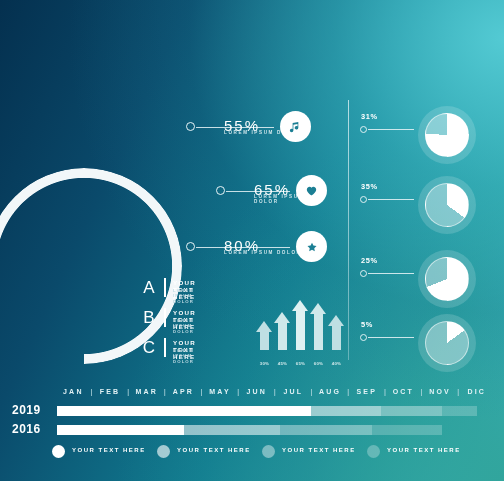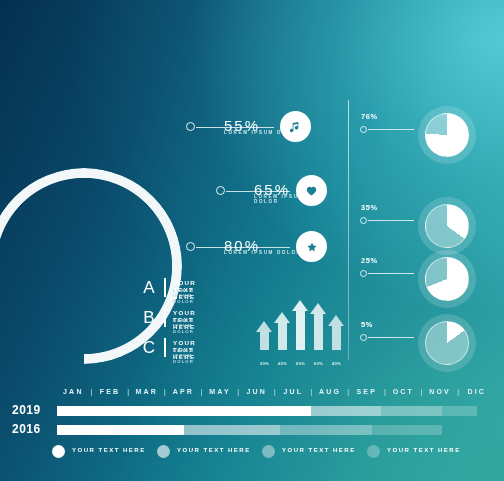--- a/index.html
+++ b/index.html
@@ -210,29 +210,29 @@
       <div class="arrow" style="left: 72px; width: 17px; height: 35.2px;">
         <div class="shaft" style="height: 24.2px; background: rgb(191, 223, 227);"></div>
         <div class="head" style="bottom: 24.2px; border-bottom: 11px solid rgb(191, 223, 227);"></div>
       </div>
       <div class="arr-lbl" style="left: 71.5px;">40%</div>
     </div>
 
   <div id="divider"></div>
 
   <div class="pierow" id="pie-0" style="top:106px;">
-    <div class="plbl">76%</div>
+    <div class="plbl">31%</div>
     <div class="pdot"></div>
     <div class="pline"></div>
     <div class="pieouter">
       <div class="pieinner" id="pi-0" style="background: conic-gradient(rgb(255, 255, 255) 0deg, rgb(255, 255, 255) 273.6deg, rgba(255, 255, 255, 0.3) 273.6deg, rgba(255, 255, 255, 0.3) 360deg); border: 1px solid rgba(255, 255, 255, 0.55); box-sizing: border-box;"></div>
     </div>
   </div>
 
-  <div class="pierow" id="pie-1" style="top:176px;margin-top:21px;">
+  <div class="pierow" id="pie-1" style="top:176px;">
     <div class="plbl">35%</div>
     <div class="pdot"></div>
     <div class="pline"></div>
     <div class="pieouter">
       <div class="pieinner" id="pi-1" style="background: conic-gradient(rgb(255, 255, 255) 0deg, rgb(255, 255, 255) 126deg, rgba(255, 255, 255, 0.3) 126deg, rgba(255, 255, 255, 0.3) 360deg); border: 1px solid rgba(255, 255, 255, 0.55); box-sizing: border-box;"></div>
     </div>
   </div>
 
   <div class="pierow" id="pie-2" style="top:250px;">
     <div class="plbl">25%</div>

